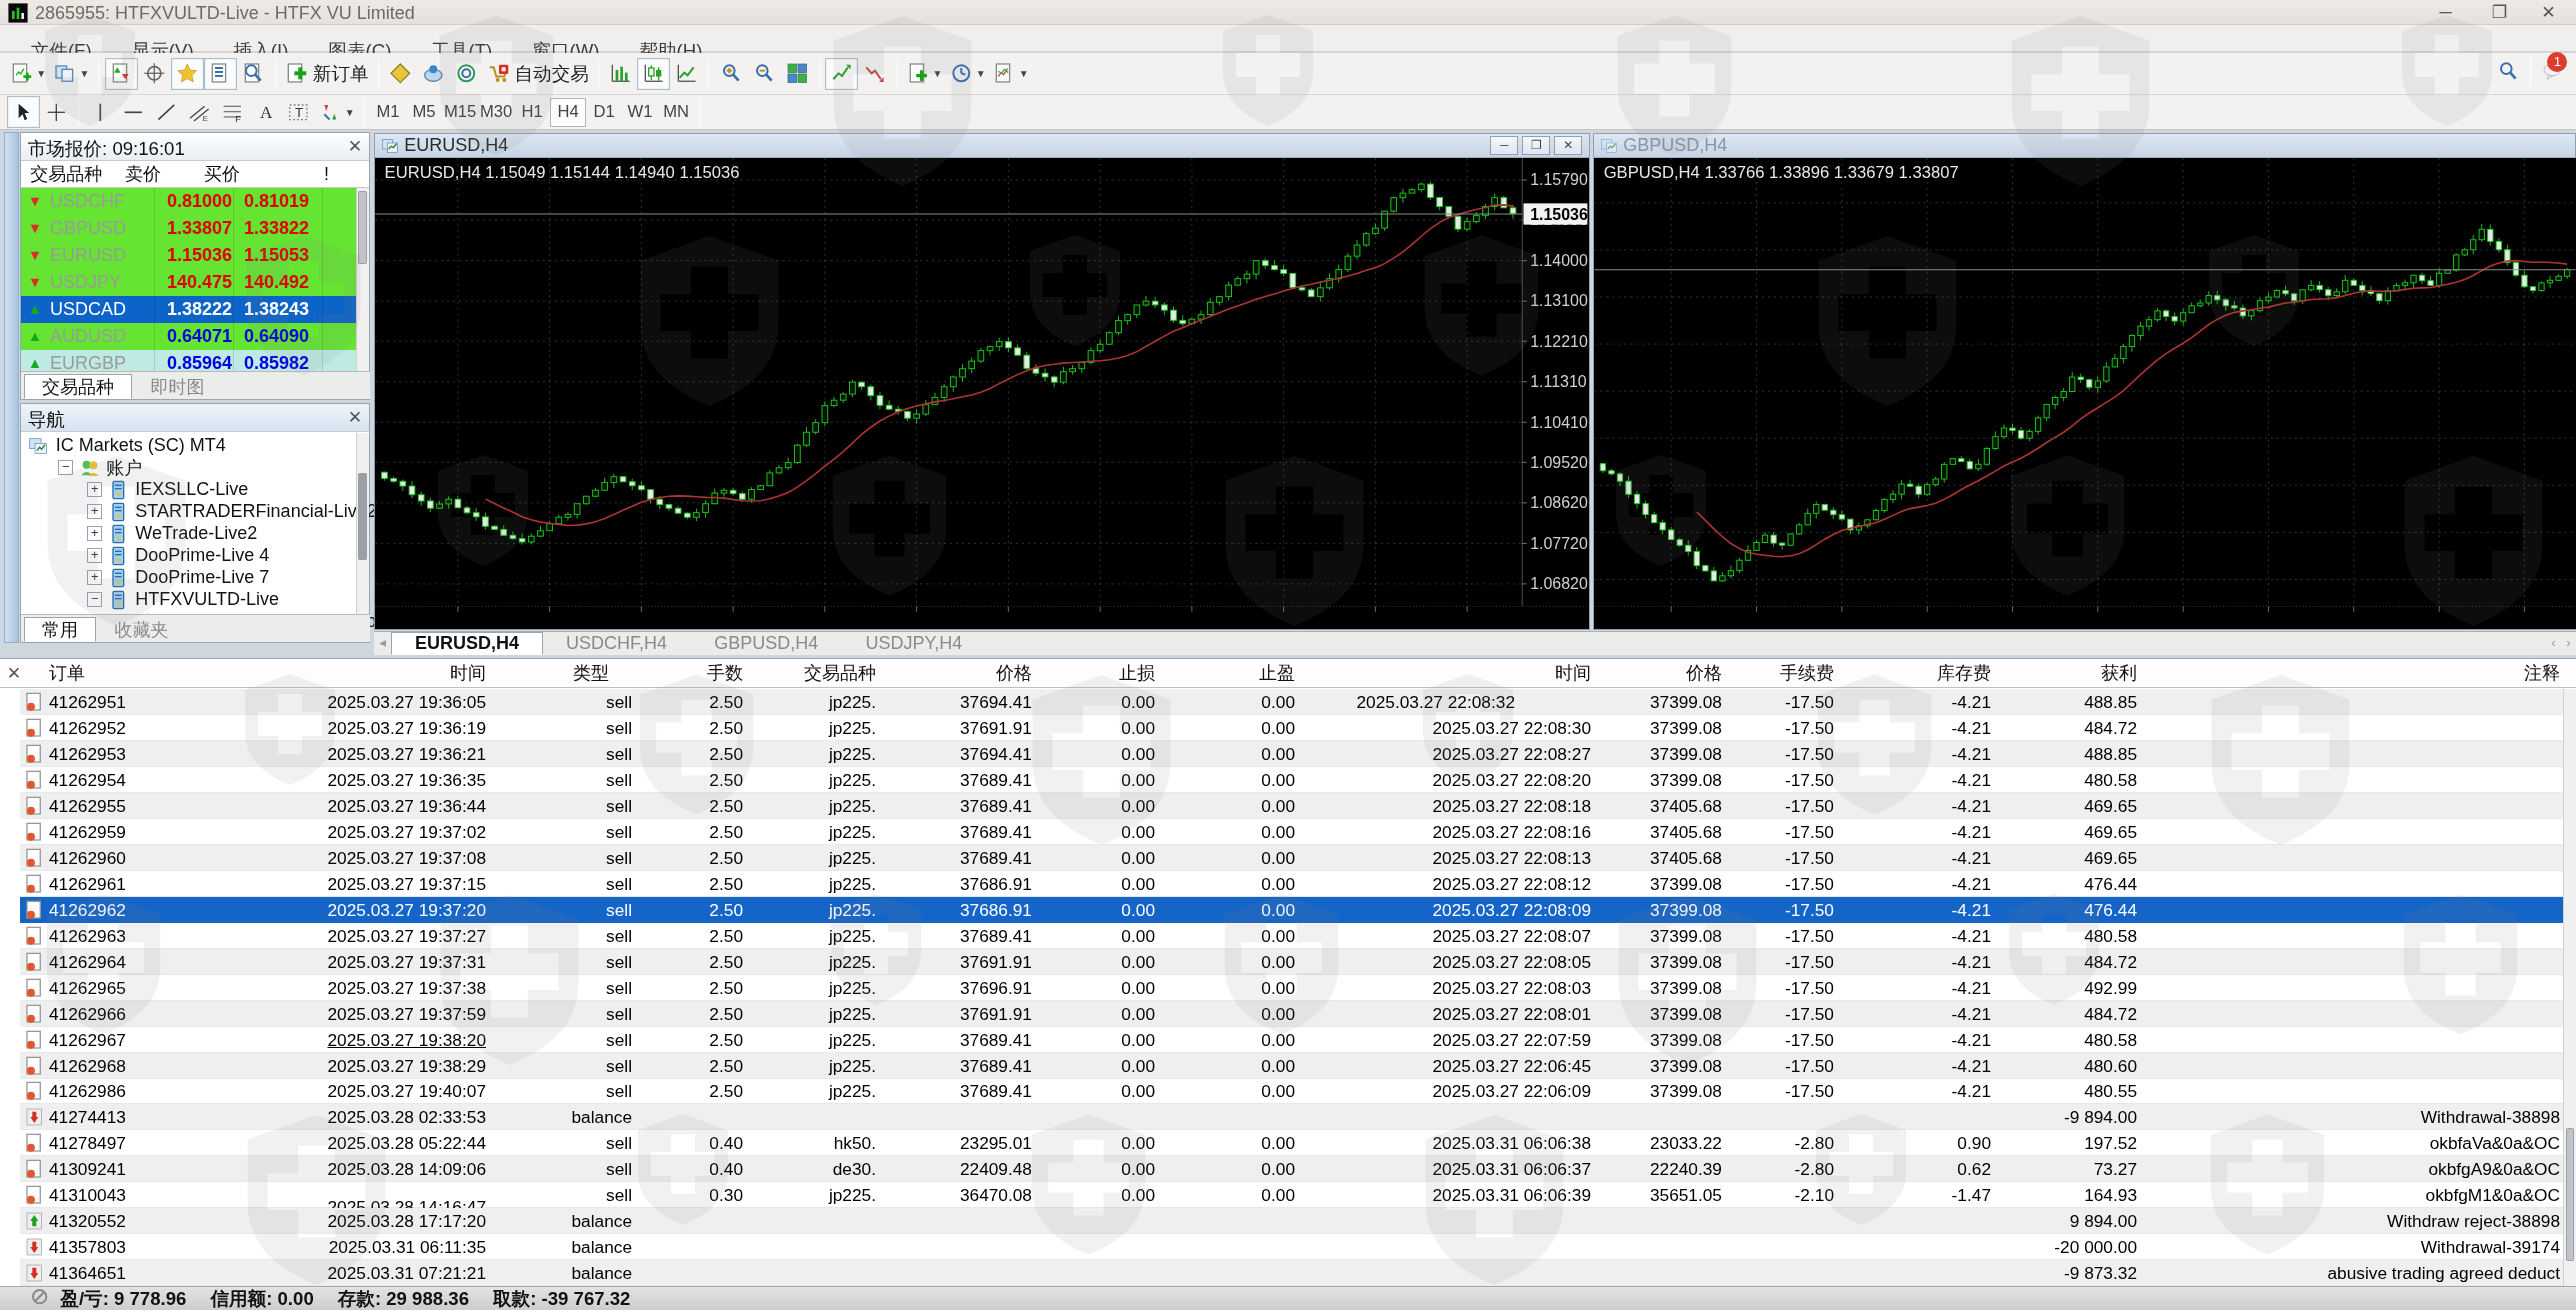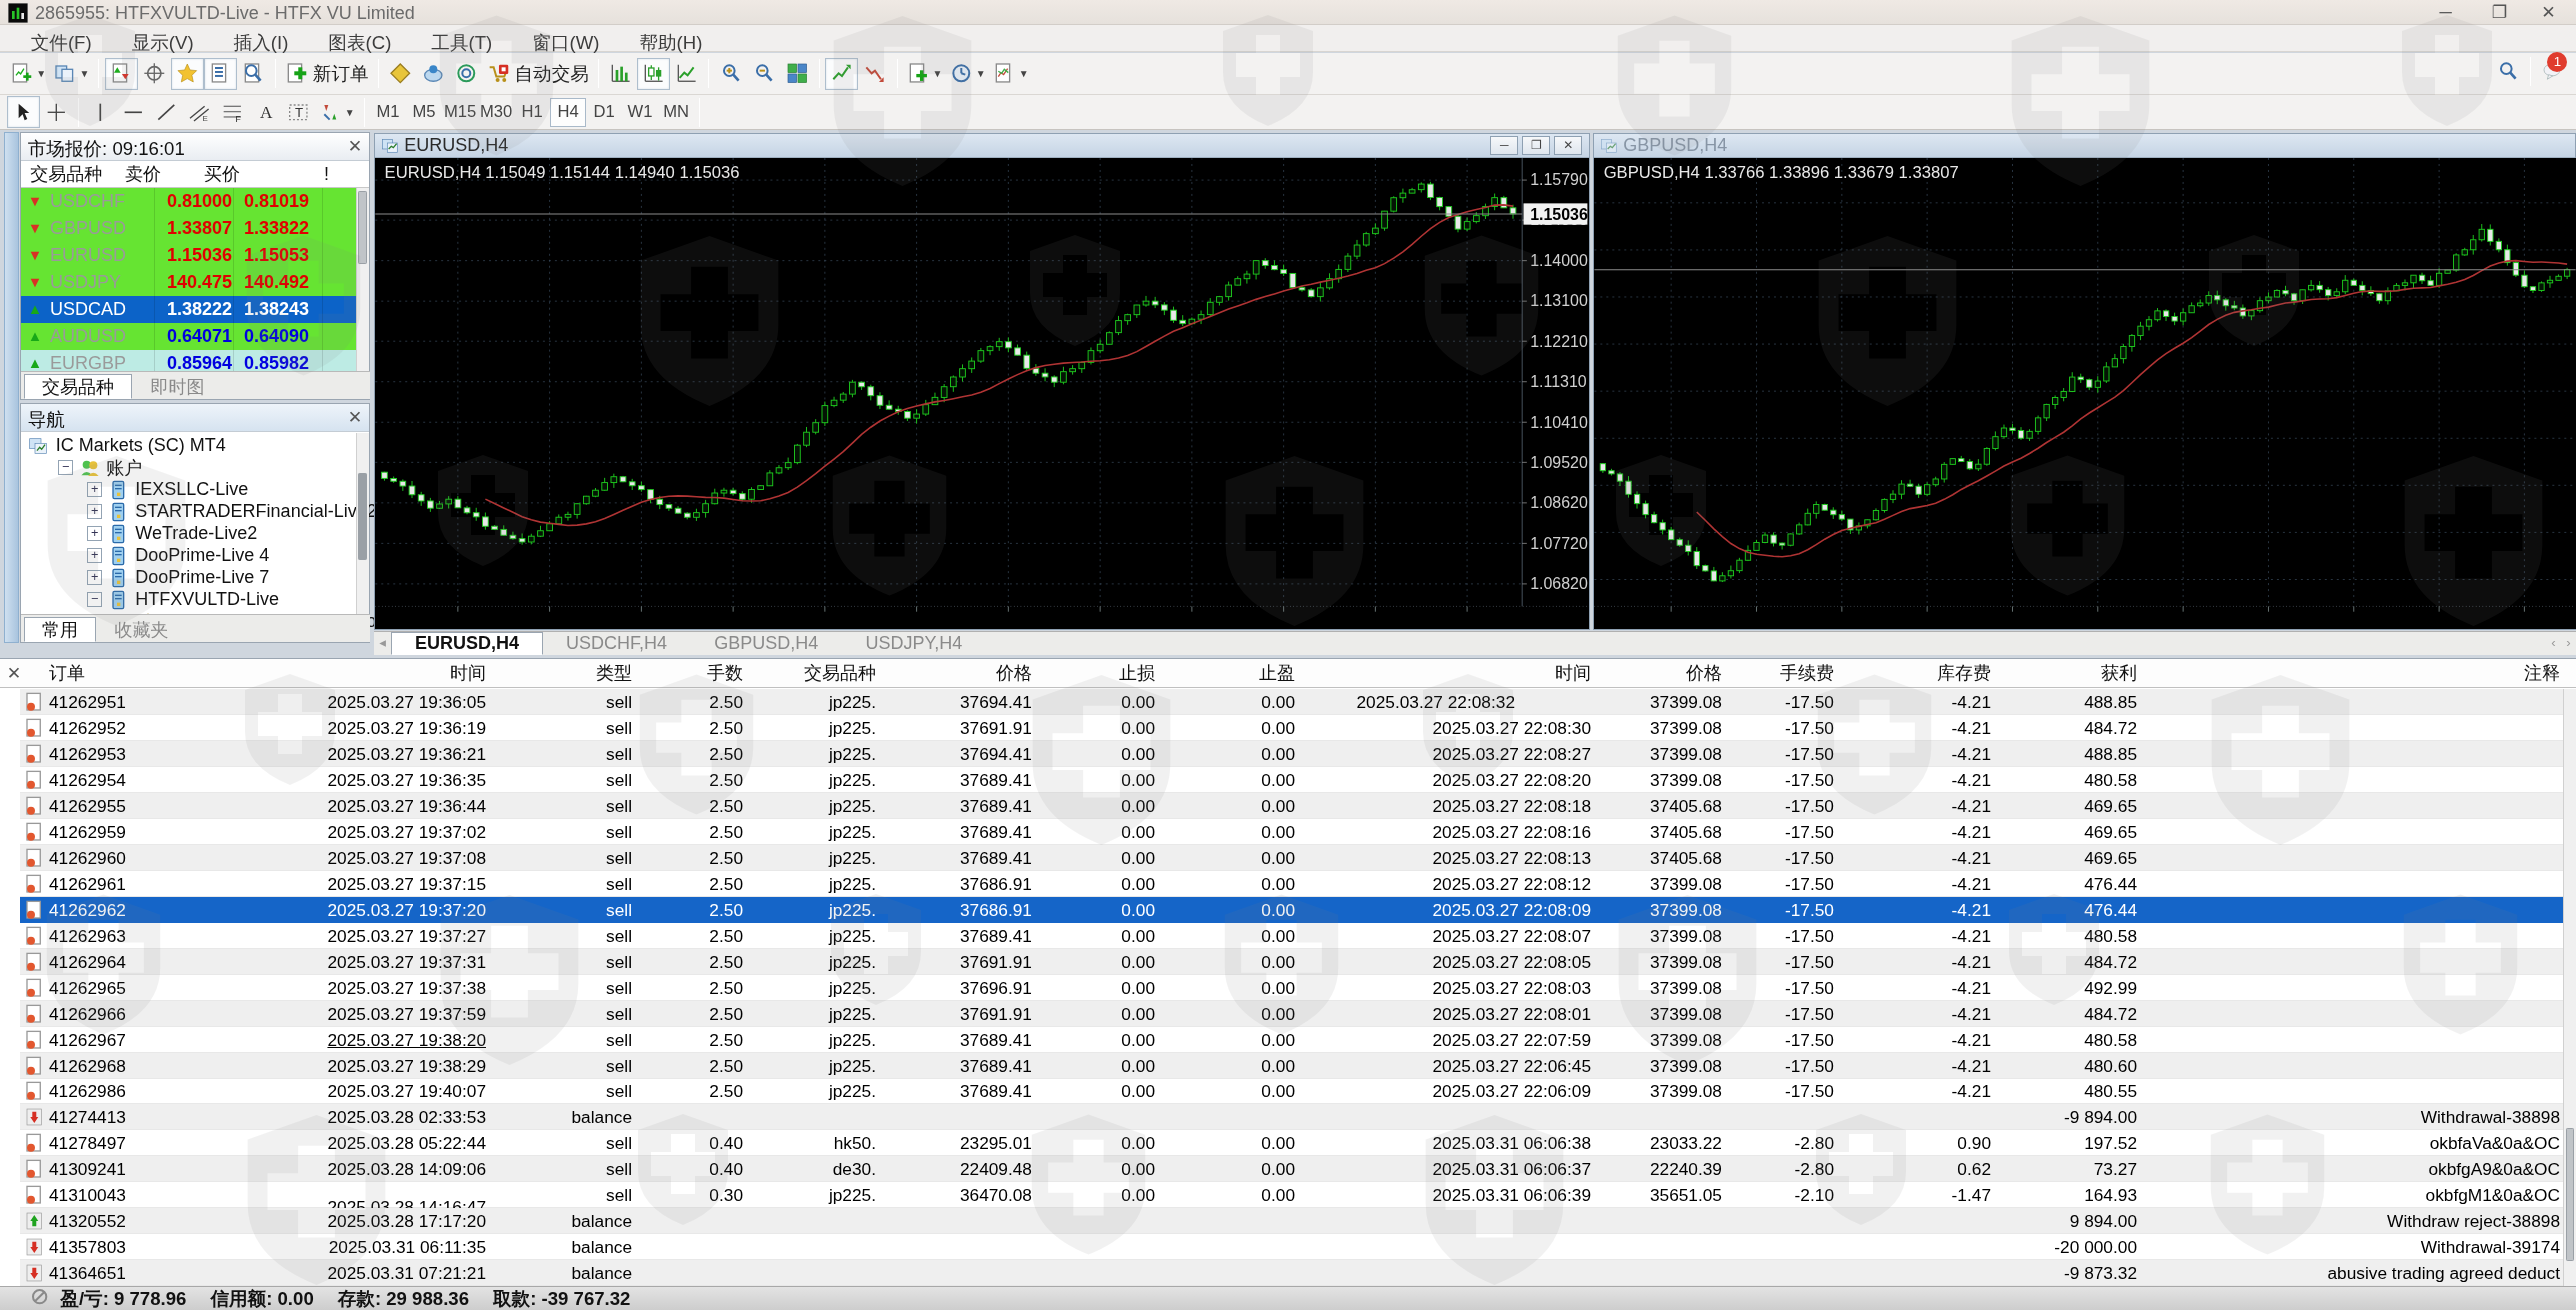--- a/index.html
+++ b/index.html
@@ -5,21 +5,21 @@
   * { box-sizing: border-box; margin: 0; padding: 0; }
   html,body { width:2576px; height:1311px; }
   body { font-family:"Liberation Sans", sans-serif; background:#cfd6de; position:relative; overflow:hidden; }
   .abs { position:absolute; }
 
   
   #titlebar { left:0; top:0; width:2576px; height:25px; background:linear-gradient(#efe9e4,#e6e1dc); border-bottom:0.7px solid #d2cdc8; }
   #title-text { left:35px; top:2.7px; font-size:18px; color:#6b6b6b; }
   .winbtn { top:1.3px; width:47px; height:22.6px; color:#555; font-size:17.3px; text-align:center; line-height:22.6px; }
   #menubar { left:0; top:25px; width:2576px; height:27px; background:#f1efee; border-bottom:0.7px solid #d8d5d1; display:flex; align-items:center; padding-left:10.7px; }
-  .menu-item { font-size:18.6px; color:#3c3c3c; padding:4px 20px; height:27px; line-height:27px; }
+  .menu-item { font-size:18.6px; color:#3c3c3c; padding:12px 20px; height:27px; line-height:27px; }
   #toolbar1 { left:0; top:53px; width:2576px; height:42px; background:#f3f2f1; border-bottom:0.7px solid #dad7d3; display:flex; align-items:center; padding-left:6.7px; }
   #toolbar2 { left:0; top:95px; width:2576px; height:35px; background:#f3f2f1; border-bottom:0.7px solid #c7c4c0; display:flex; align-items:center; padding-left:6.7px; }
   .tbtn { height:32px; min-width:33px; display:flex; align-items:center; justify-content:center; border:0.7px solid transparent; padding:0 2.7px; }
   .tbtn.pressed { border:0.7px solid #aebecd; background:#fbfcfd; box-shadow:inset 0 0 2px #cdd8e2; }
   .tbtn .lbl { font-size:18.6px; color:#222; margin-left:5.3px; }
   .tsep { width:0.7px; height:29px; background:#cdc9c4; border-right:0.7px solid #ffffff; margin:0 5.3px; }
   .dd { font-size:10px; color:#444; margin-left:3.3px; }
   .tf-btn { width:36px; height:29px; font-size:16.6px; color:#444; display:flex; align-items:center; justify-content:center; border:0.7px solid transparent; }
   .tf-btn.pressed { border:0.7px solid #a9b9c9; background:#fdfdfd; }
   #top-right-icons { right:6.7px; top:55px; display:flex; align-items:center; }
@@ -1178,21 +1178,21 @@
     <span style="flex: 1 1 0%;"></span>
     <span class="ctab-arrow">‹</span>
     <span class="ctab-arrow">›</span>
   </div>
 
 <div id="terminal" class="abs">
   <div id="term-head">
     <span class="abs" style="left:6.7px;top:4px;font-size:17.3px;color:#555;">✕</span>
   <span class="th-cell" style="left: 49px; width: 133px; text-align: left;">订单</span>
       <span class="th-cell" style="left: 166px; width: 320px;">时间</span>
-      <span class="th-cell" style="left: 489px; width: 143px;">类型</span>
+      <span class="th-cell" style="left: 466px; width: 143px;">类型</span>
       <span class="th-cell" style="left: 636px; width: 107px;">手数</span>
       <span class="th-cell" style="left: 746px; width: 130px;">交易品种</span>
       <span class="th-cell" style="left: 879px; width: 153px;">价格</span>
       <span class="th-cell" style="left: 1035px; width: 120px;">止损</span>
       <span class="th-cell" style="left: 1159px; width: 136px;">止盈</span>
       <span class="th-cell" style="left: 1298px; width: 293px;">时间</span>
       <span class="th-cell" style="left: 1595px; width: 127px;">价格</span>
       <span class="th-cell" style="left: 1724px; width: 110px;">手续费</span>
       <span class="th-cell" style="left: 1838px; width: 153px;">库存费</span>
       <span class="th-cell" style="left: 1994px; width: 143px;">获利</span>

